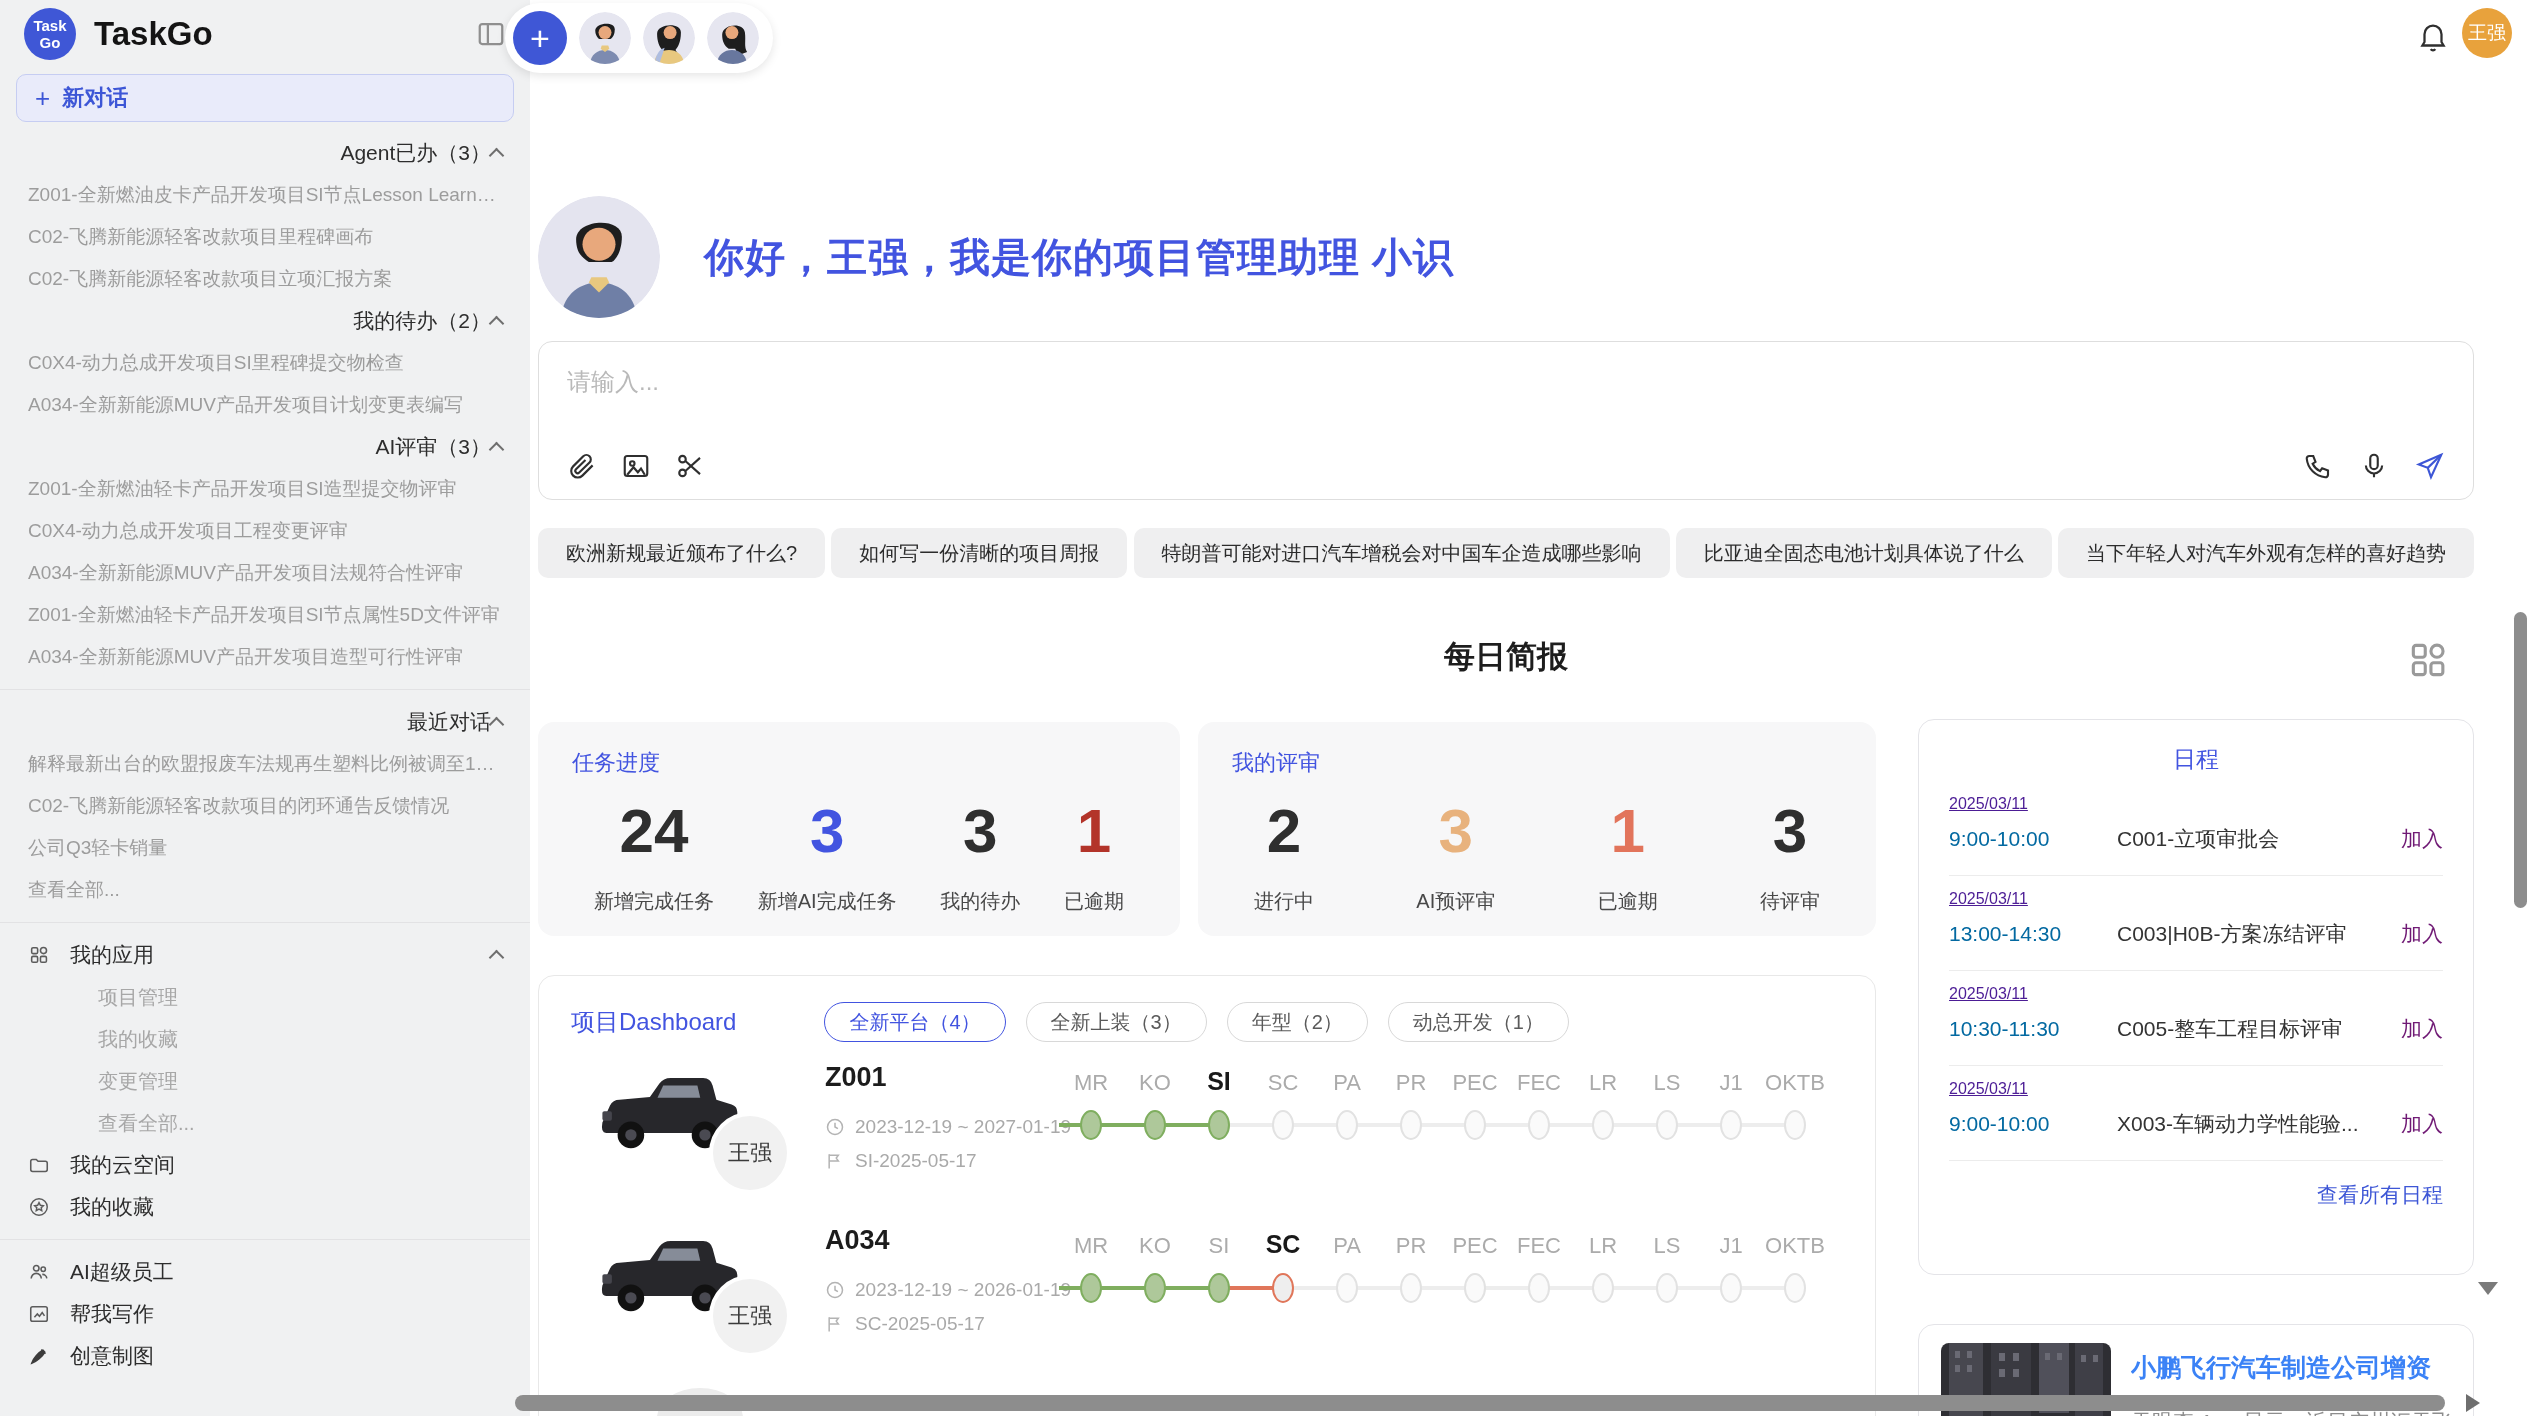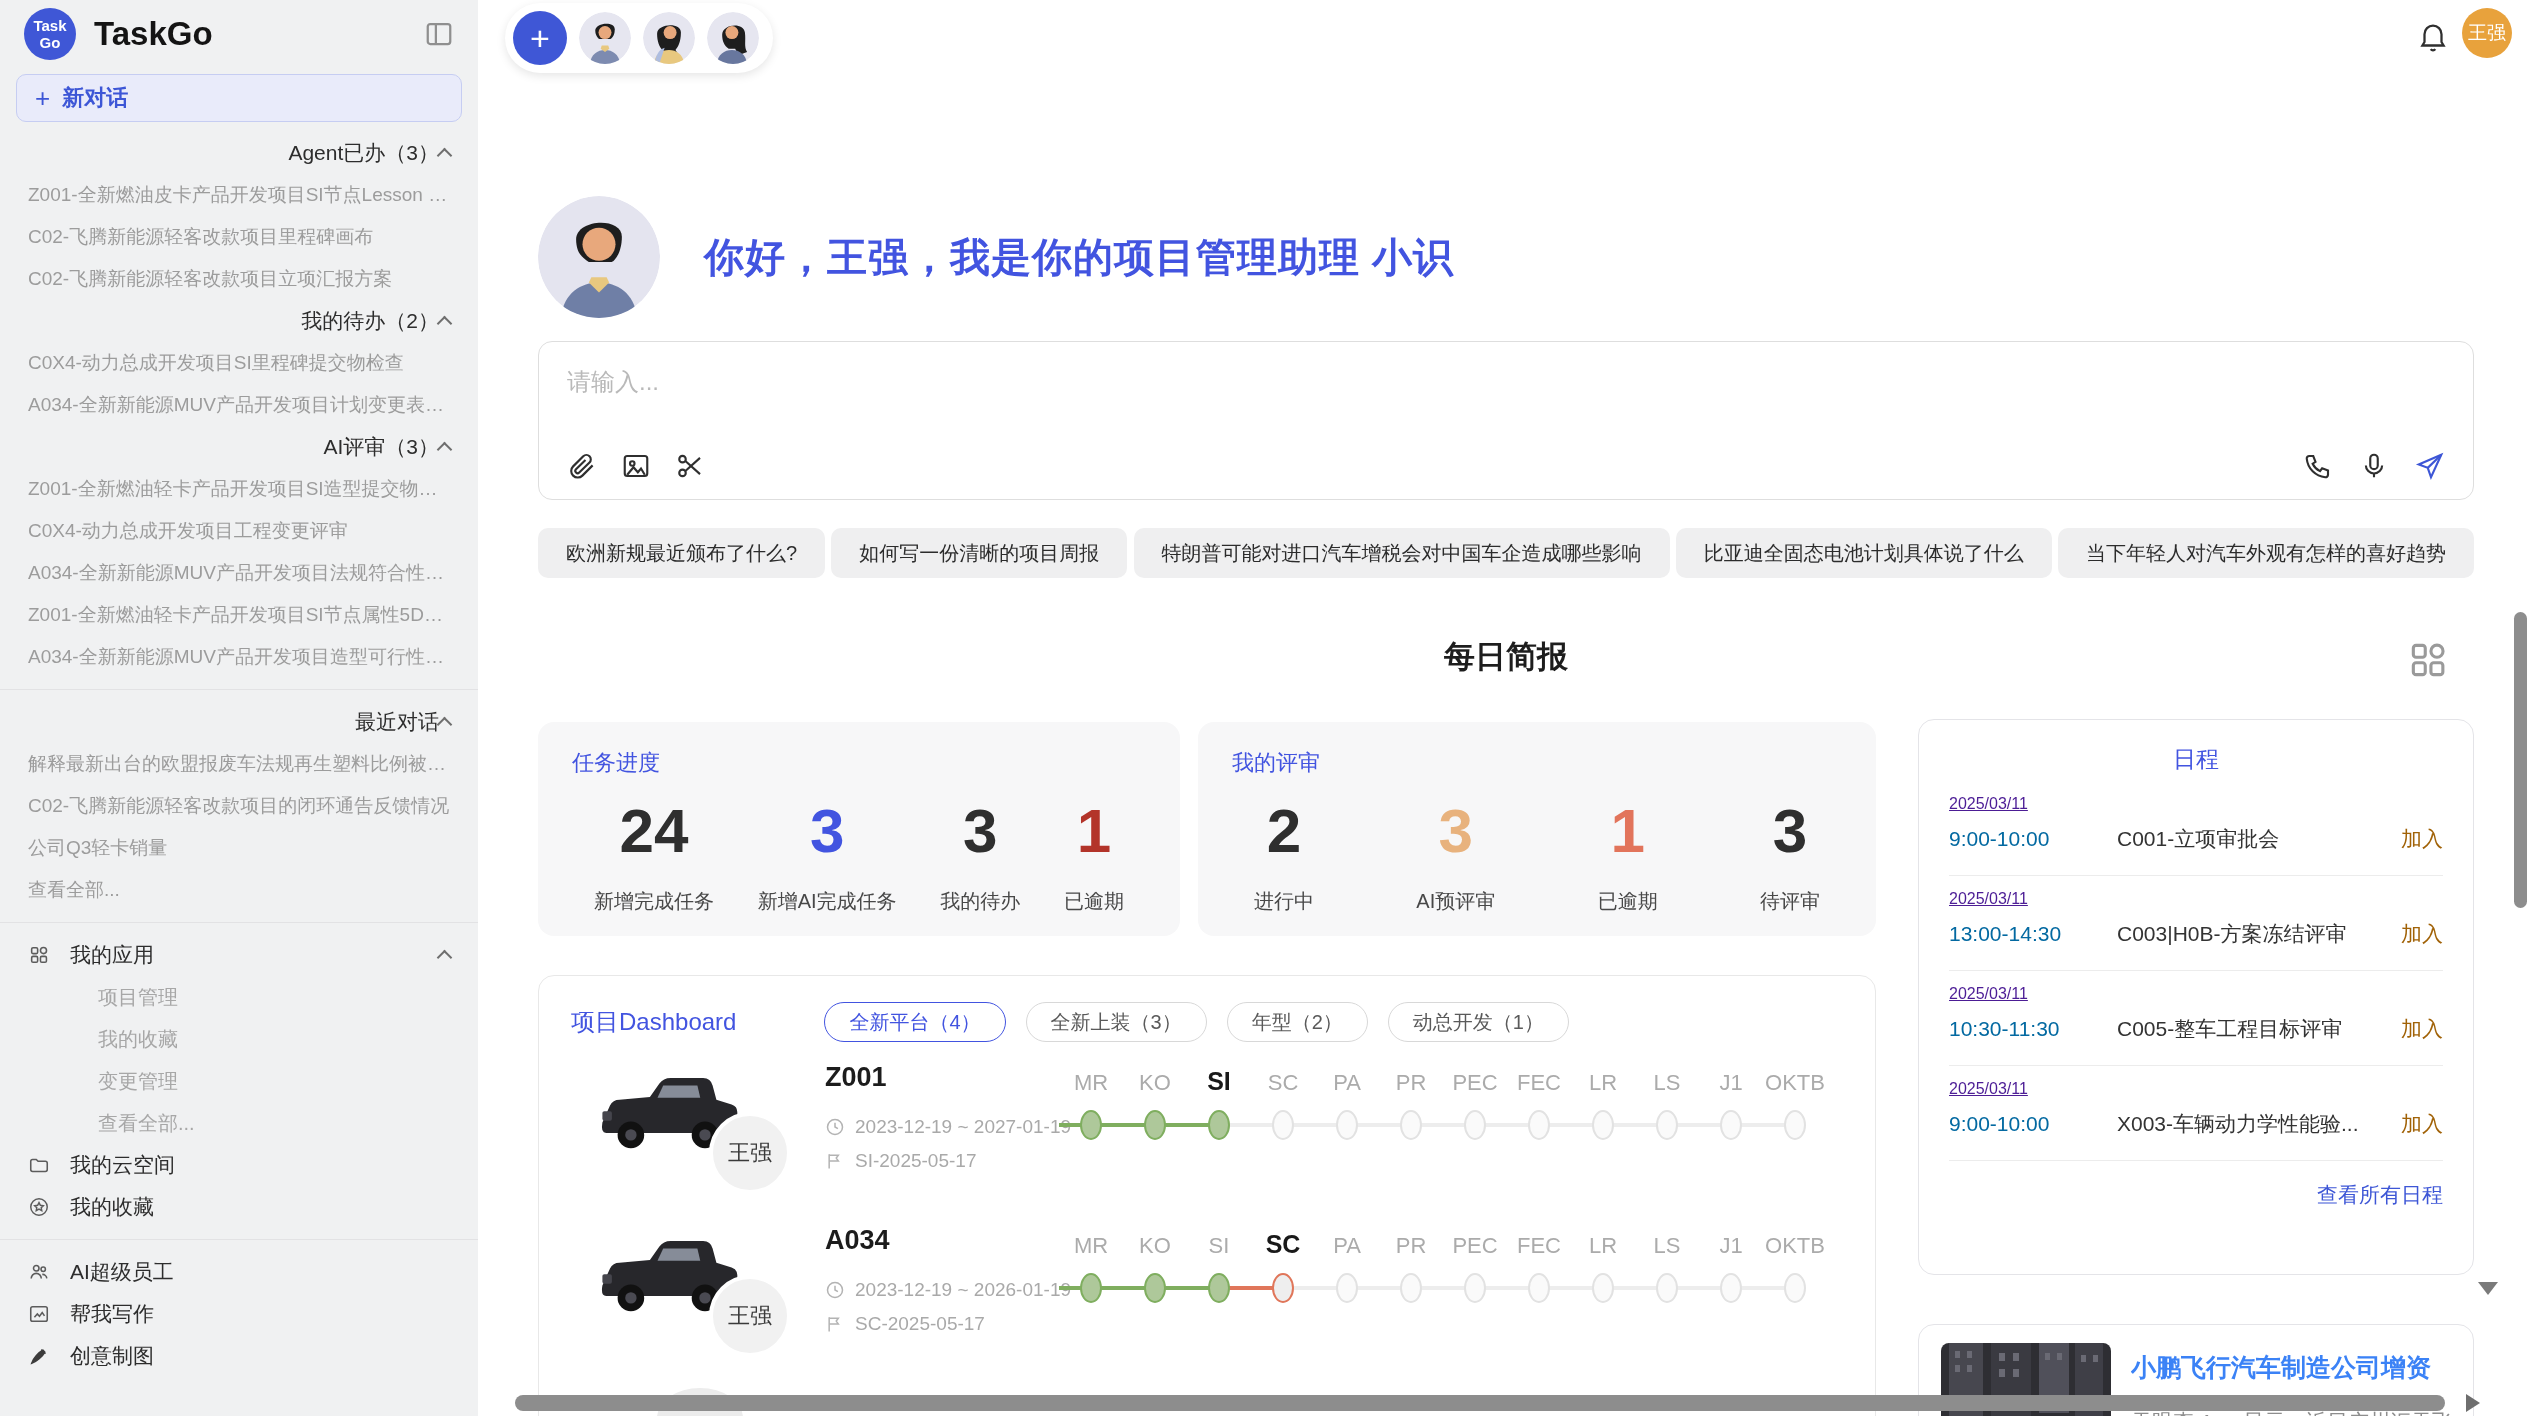--- a/index.html
+++ b/index.html
@@ -1,21 +1,21 @@
 <!DOCTYPE html>
 <html><head>
 <meta charset="utf-8">
 <style>
   * { margin:0; padding:0; box-sizing:border-box; }
   html,body { width:2532px; height:1416px; overflow:hidden; }
   body { font-family:"Liberation Sans","DejaVu Sans",sans-serif; background:#fff; color:#222; }
   #app { position:relative; width:2532px; height:1416px; overflow:hidden; background:#fff; }
 
   
-  .sidebar { position:absolute; left:0; top:0; width:478px; height:1416px; background:#f0f1f2; overflow:hidden; }
+  .sidebar { position:absolute; left:0; top:0; width:530px; height:1416px; background:#f0f1f2; overflow:hidden; }
   .logo-row { display:flex; align-items:center; height:68px; padding:0 24px; }
   .logo-badge { width:52px; height:52px; border-radius:50%; background:#3f57d6; color:#fff; display:flex; flex-direction:column; align-items:center; justify-content:center; font-size:15px; font-weight:bold; line-height:17px; }
   .logo-title { font-size:33px; font-weight:bold; color:#141414; margin-left:18px; flex:1; }
   .collapse-btn { width:30px; height:30px; }
   .newchat-btn { margin:6px 16px 0 16px; height:48px; border-radius:10px; background:#e9ebfa; border:1px solid #c6cdf2; display:flex; align-items:center; padding:0 18px; cursor:pointer; }
   .newchat-plus { color:#3d56d6; font-size:26px; font-weight:400; margin-right:12px; line-height:1; }
   .newchat-label { color:#3d56d6; font-size:22px; font-weight:600; }
   .side-list { padding:10px 0 0 0; }
   .row { height:42px; display:flex; align-items:center; padding:0 28px; white-space:nowrap; }
   .s-head { font-size:21px; color:#2d2d2d; font-weight:500; justify-content:flex-end; }
@@ -92,21 +92,21 @@
   .row3-hint { position:absolute; left:118px; top:412px; width:86px; height:60px; border-radius:50%; background:#ececec; }
 
   
   .sched-card { position:absolute; left:1918px; top:719px; width:556px; height:556px; background:#fff; border:1px solid #e4e4e8; border-radius:16px; padding:24px 30px 0 30px; }
   .sched-title { text-align:center; font-size:23px; color:#4254e0; margin-bottom:6px; }
   .event { padding:14px 0 0 0; }
   .ev-date { font-size:16px; color:#4c1d95;text-decoration:underline; }
   .ev-row { display:flex; align-items:center; margin-top:12px; }
   .ev-time { font-size:21px; color:#0369a1; width:168px; flex:none; }
   .ev-name { font-size:21px; color:#333; flex:1; white-space:nowrap; overflow:hidden; text-overflow:ellipsis; }
-  .ev-join { font-size:21px; color:#a16207; margin-left:16px; cursor:pointer; flex:none; }
+  .ev-join { font-size:21px; color:#701a75; margin-left:16px; cursor:pointer; flex:none; }
   .ev-sep { height:1px; background:#ececec; margin-top:22px; }
   .sched-all { text-align:right; font-size:21px; color:#3d56d6; margin-top:20px; cursor:pointer; }
 
   .news-card { position:absolute; left:1918px; top:1324px; width:556px; height:170px; background:#fff; border:1px solid #e4e4e8; border-radius:16px; padding:18px 22px; display:flex; }
   .news-img { width:170px; height:118px; border-radius:8px; overflow:hidden; flex:none; }
   .news-body { margin-left:20px; overflow:hidden; }
   .news-title { font-size:25px; font-weight:bold; color:#3b82f6; margin-top:8px; white-space:nowrap; }
   .news-snippet { font-size:21px; color:#8e8e8e; margin-top:24px; white-space:nowrap; overflow:hidden; }
 
   

